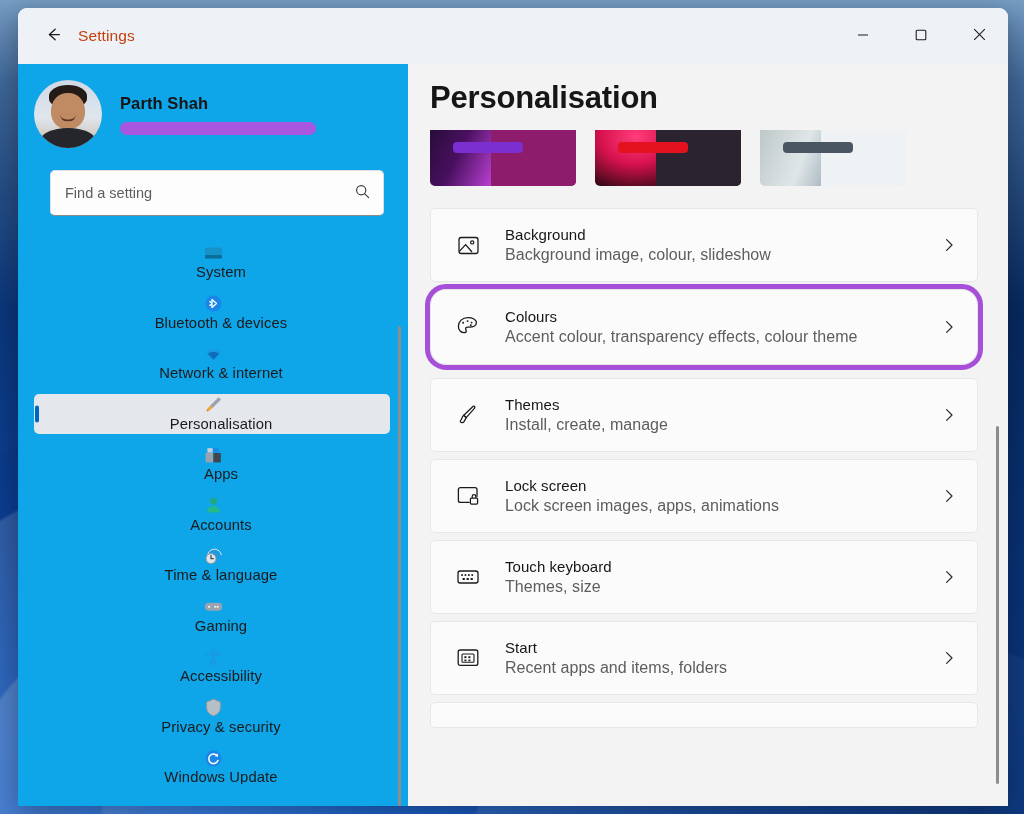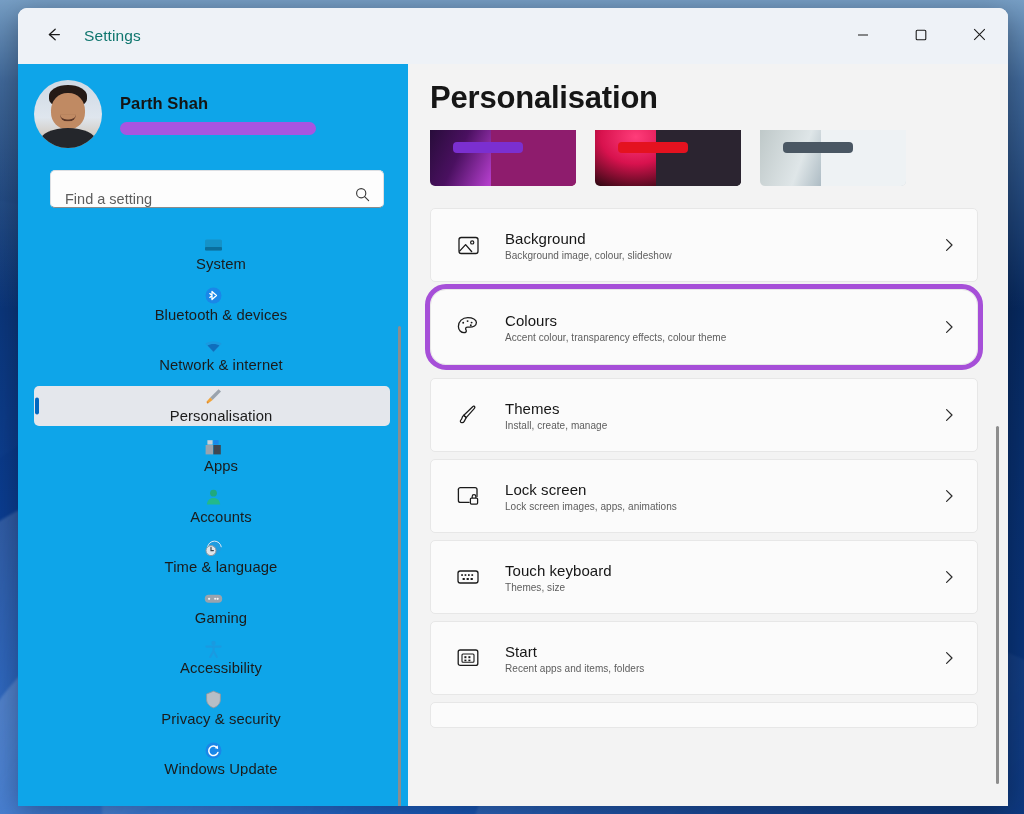--- a/index.html
+++ b/index.html
@@ -61,23 +61,23 @@
     position: relative;
   }
   .back-btn {
     width: 34px; height: 34px;
     margin-left: 18px;
     display: flex; align-items: center; justify-content: center;
     border-radius: 5px;
     cursor: pointer;
   }
   .title-text {
-    margin-left: 14px;
+    margin-left: 8px;
     font-size: 15.5px;
-    color: #0f766e;
+    color: #c2410c;
     letter-spacing: .1px;
   }
   .win-controls {
     position: absolute; right: 0; top: 0;
     height: 56px;
     display: flex;
   }
   .win-btn {
     width: 58px; height: 56px;
     display: flex; align-items: center; justify-content: center;
@@ -141,26 +141,26 @@
     letter-spacing: .1px;
   }
   .account-email-redacted {
     margin-top: 9px;
     width: 196px; height: 13px;
     border-radius: 7px;
   }
 
   .search-wrap { padding: 20px 24px 0 32px; }
   .search-box {
-    height: 38px;
+    height: 46px;
     background: #fdfdfd;
     border: 1px solid #dcdfe3;
     border-bottom: 1.6px solid #8b8b8b;
     border-radius: 5px;
-    display: flex; align-items: flex-end;
+    display: flex; align-items: center;
     padding: 0 12px 0 14px;
   }
   .search-box input {
     flex: 1 1 auto;
     border: none; outline: none;
     background: transparent;
     font-family: "Liberation Sans", sans-serif;
     font-size: 14.5px;
     color: #1b1b1b;
   }
@@ -289,21 +289,21 @@
     display: flex; align-items: center; justify-content: center;
     margin-right: 22px;
     color: #1b1b1b;
   }
   .row-text { flex: 1 1 auto; min-width: 0; }
   .row-title {
     font-size: 15px; color: #161616;
     letter-spacing: .05px;
   }
   .row-sub {
-    font-size: 10px; color: #5d5d5d;
+    font-size: 16px; color: #5d5d5d;
     margin-top: 3px;
     letter-spacing: .05px;
   }
   .row-chevron {
     flex: 0 0 auto;
     color: #2b2b2b;
     display: flex; align-items: center;
   }
 
   .setting-row.highlighted {

